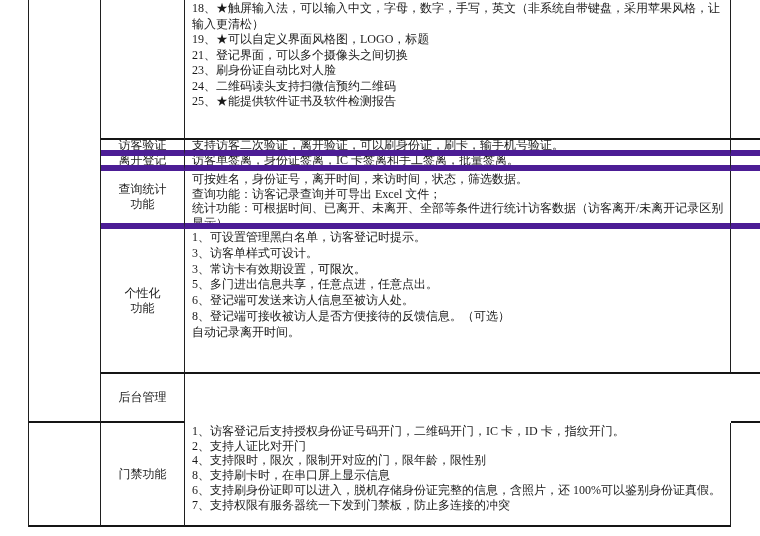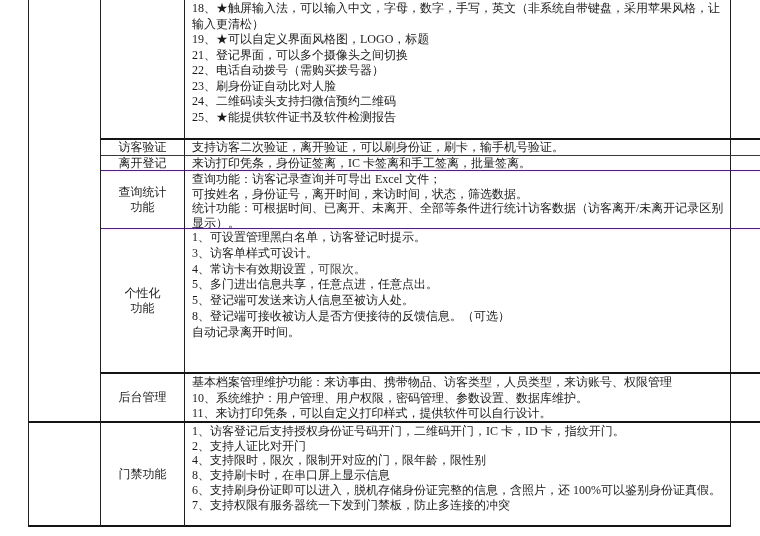--- a/index.html
+++ b/index.html
@@ -11,98 +11,92 @@
   }
   .doc-table{
     position:absolute;left:28px;top:0;width:732px;height:527px;
     display:grid;
     grid-template-columns:72px 84px 546px 30px;
     grid-template-rows:140px 16px 15px 58px 145px 49px 104px;
     border-left:1px solid #1f1f1f;
   }
   .c{box-sizing:border-box;min-width:0;min-height:0;overflow:hidden;background:#fff;}
   .vr{border-right:1px solid #1f1f1f;}
-  .bb1{border-bottom:1px solid #4c1d95;}
+  .bb1{border-bottom:6px solid #4c1d95;}
   .bb2{border-bottom:2px solid #151515;}
   .label-cell{
     display:flex;align-items:center;justify-content:center;
     text-align:center;font-size:12px;line-height:15px;white-space:pre-line;
   }
   .content-cell{padding:1px 4px 0 7px;font-size:12px;}
   .line{white-space:nowrap;overflow:hidden;}
   .lh-a .line{line-height:15.5px;}
   .lh-b{display:flex;align-items:center;padding-top:0;text-align:center;}
   .lh-d .line{line-height:14.6px;}
   .lh-e .line{line-height:15.8px;font-family:Liberation Serif, serif;}
   .lh-f .line{line-height:15.6px;}
   .lh-g .line{line-height:14.7px;}
-  .red{color:#404040;text-align:center;}
+  .red{color:#000000;text-align:center;}
   .stub{background:#fff;}
 </style>
 </head>
 <body>
 
 <div class="doc-table">
 
   <div class="c vr bb2" style="grid-column:1;grid-row:1/7;"></div>
 
   <div class="c vr bb2 label-cell" style="grid-column:2;grid-row:1;"></div>
   <div class="c vr bb2 content-cell lh-a" style="grid-column:3;grid-row:1;">
     <div class="line">18、★触屏输入法，可以输入中文，字母，数字，手写，英文（非系统自带键盘，采用苹果风格，让</div>
     <div class="line">输入更清松）</div>
     <div class="line">19、★可以自定义界面风格图，LOGO，标题</div>
     <div class="line">21、登记界面，可以多个摄像头之间切换</div>
-    <div class="line">22、电话自动拨号（需购买拨号器）</div>
     <div class="line">23、刷身份证自动比对人脸</div>
     <div class="line">24、二维码读头支持扫微信预约二维码</div>
     <div class="line">25、★能提供软件证书及软件检测报告</div>
   </div>
   <div class="c bb2 stub" style="grid-column:4;grid-row:1;"></div>
 
   <div class="c vr bb1 label-cell" style="grid-column:2;grid-row:2;">访客验证</div>
   <div class="c vr bb1 content-cell lh-b" style="grid-column:3;grid-row:2;">
     <div class="line">支持访客二次验证，离开验证，可以刷身份证，刷卡，输手机号验证。</div>
   </div>
   <div class="c bb1 stub" style="grid-column:4;grid-row:2;"></div>
 
   <div class="c vr bb1 label-cell" style="grid-column:2;grid-row:3;">离开登记</div>
   <div class="c vr bb1 content-cell lh-b" style="grid-column:3;grid-row:3;">
-    <div class="line">来访打印凭条，身份证签离，IC 卡签离和手工签离，批量签离。</div>
+    <div class="line">访客单签离，身份证签离，IC 卡签离和手工签离，批量签离。</div>
   </div>
   <div class="c bb1 stub" style="grid-column:4;grid-row:3;"></div>
 
   <div class="c vr bb1 label-cell" style="grid-column:2;grid-row:4;">查询统计
 功能</div>
   <div class="c vr bb1 content-cell lh-d" style="grid-column:3;grid-row:4;">
+    <div class="line">可按姓名，身份证号，离开时间，来访时间，状态，筛选数据。</div>
     <div class="line">查询功能：访客记录查询并可导出 Excel 文件；</div>
-    <div class="line">可按姓名，身份证号，离开时间，来访时间，状态，筛选数据。</div>
     <div class="line">统计功能：可根据时间、已离开、未离开、全部等条件进行统计访客数据（访客离开/未离开记录区别</div>
     <div class="line">显示）。</div>
   </div>
   <div class="c bb1 stub" style="grid-column:4;grid-row:4;"></div>
 
   <div class="c vr bb2 label-cell" style="grid-column:2;grid-row:5;">个性化
 功能</div>
   <div class="c vr bb2 content-cell lh-e" style="grid-column:3;grid-row:5;">
     <div class="line">1、可设置管理黑白名单，访客登记时提示。</div>
     <div class="line">3、访客单样式可设计。</div>
-    <div class="line"><span>4、常访卡有效期设置，</span><span class="red">可限次。</span></div>
+    <div class="line"><span>3、常访卡有效期设置，</span><span class="red">可限次。</span></div>
     <div class="line">5、多门进出信息共享，任意点进，任意点出。</div>
-    <div class="line">5、登记端可发送来访人信息至被访人处。</div>
+    <div class="line">6、登记端可发送来访人信息至被访人处。</div>
     <div class="line">8、登记端可接收被访人是否方便接待的反馈信息。（可选）</div>
     <div class="line">自动记录离开时间。</div>
   </div>
   <div class="c bb2 stub" style="grid-column:4;grid-row:5;"></div>
 
   <div class="c vr bb2 label-cell" style="grid-column:2;grid-row:6;">后台管理</div>
-  <div class="c vr bb2 content-cell lh-f" style="grid-column:3;grid-row:6;">
-    <div class="line">基本档案管理维护功能：来访事由、携带物品、访客类型，人员类型，来访账号、权限管理</div>
-    <div class="line">10、系统维护：用户管理、用户权限，密码管理、参数设置、数据库维护。</div>
-    <div class="line">11、来访打印凭条，可以自定义打印样式，提供软件可以自行设计。</div>
-  </div>
   <div class="c bb2 stub" style="grid-column:4;grid-row:6;"></div>
 
   <div class="c vr bb2" style="grid-column:1;grid-row:7;"></div>
   <div class="c vr bb2 label-cell" style="grid-column:2;grid-row:7;">门禁功能</div>
   <div class="c vr bb2 content-cell lh-g" style="grid-column:3;grid-row:7;">
     <div class="line">1、访客登记后支持授权身份证号码开门，二维码开门，IC 卡，ID 卡，指纹开门。</div>
     <div class="line">2、支持人证比对开门</div>
     <div class="line">4、支持限时，限次，限制开对应的门，限年龄，限性别</div>
     <div class="line">8、支持刷卡时，在串口屏上显示信息</div>
     <div class="line">6、支持刷身份证即可以进入，脱机存储身份证完整的信息，含照片，还 100%可以鉴别身份证真假。</div>

